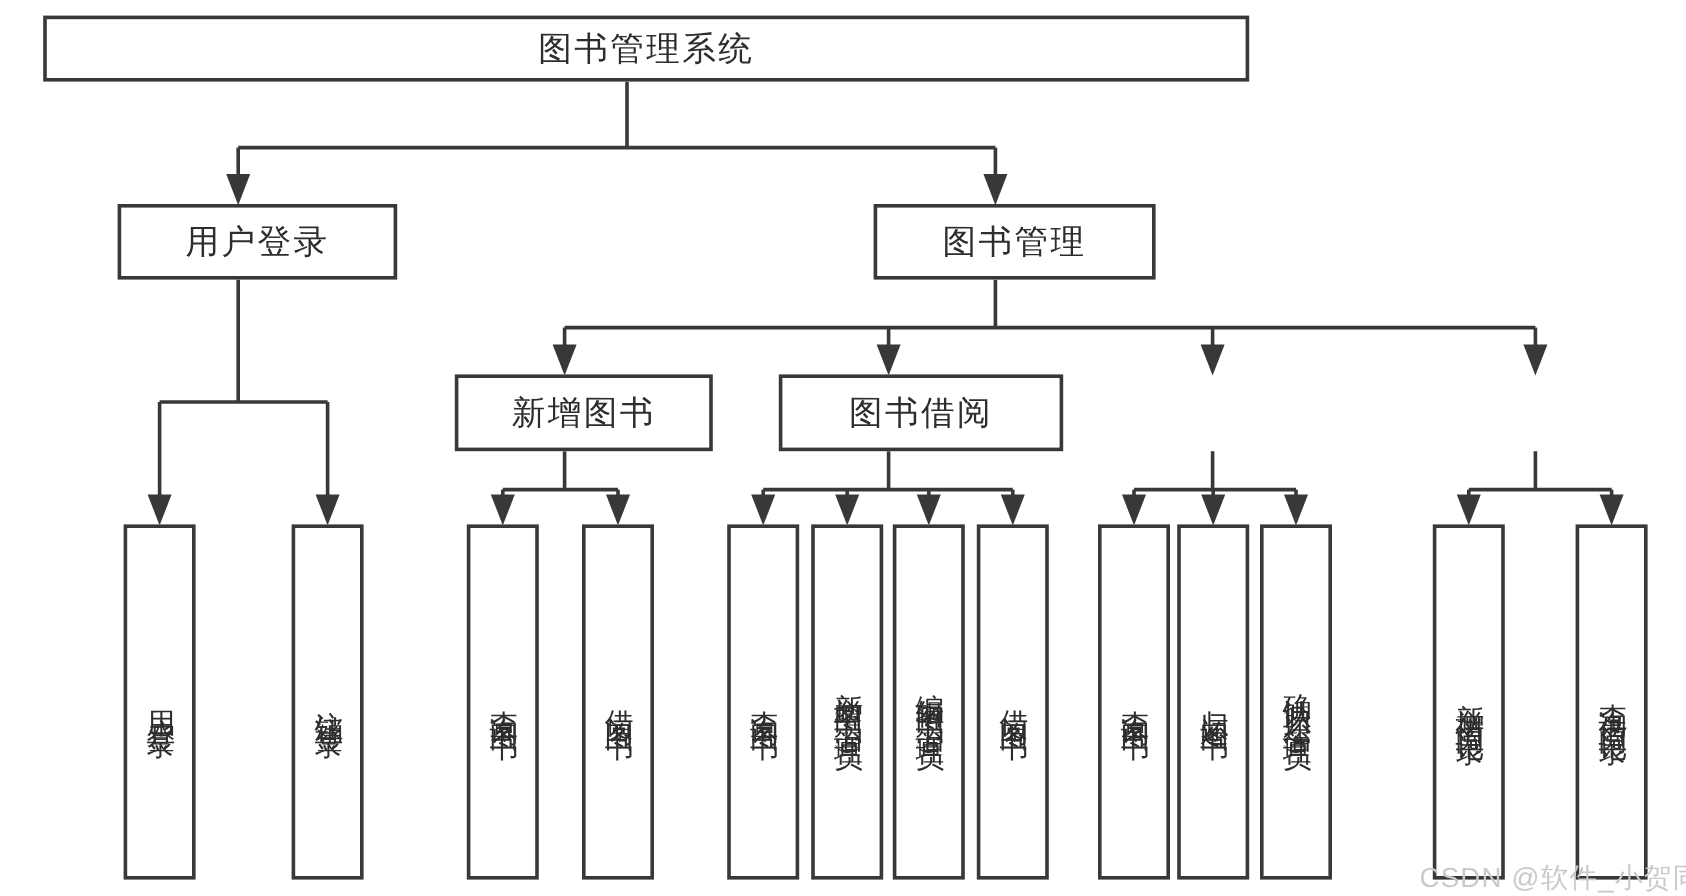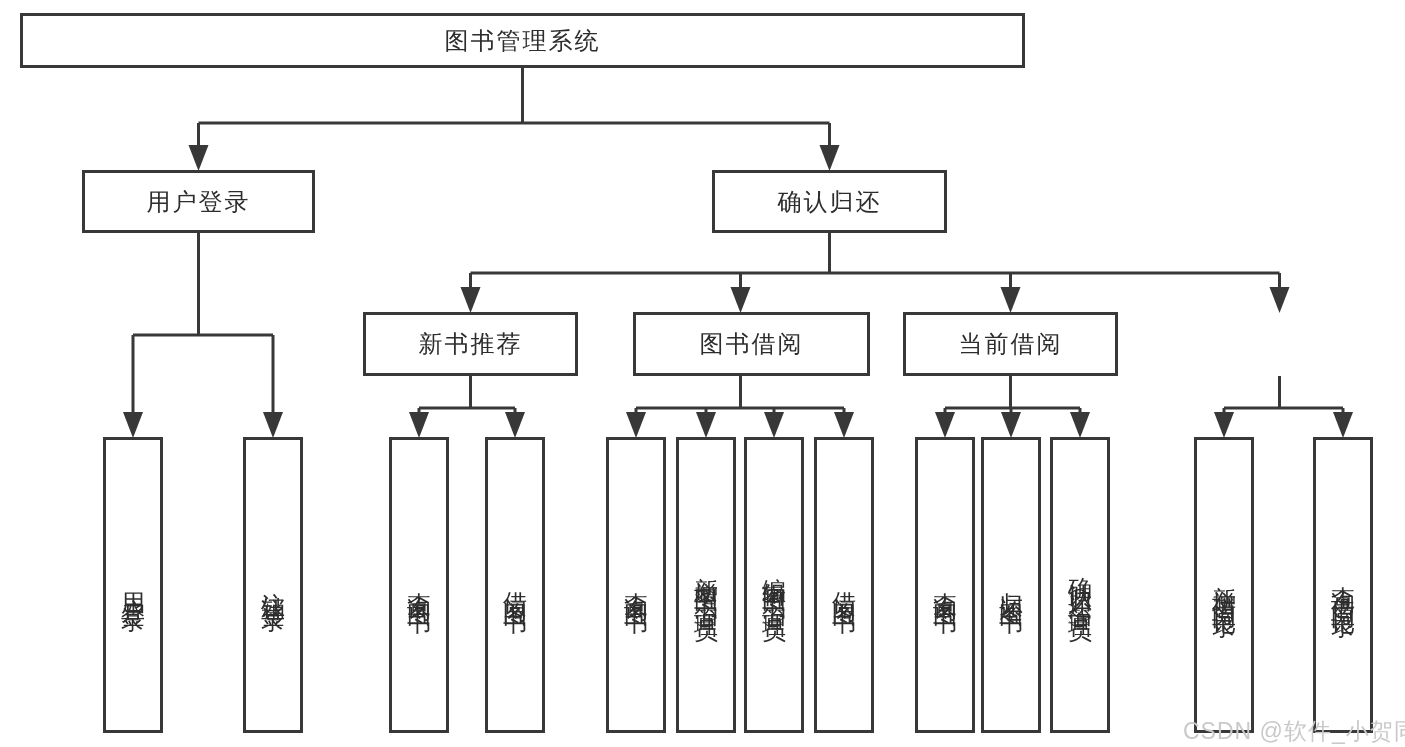--- a/index.html
+++ b/index.html
@@ -5,22 +5,23 @@
   html,body{margin:0;padding:0;background:#ffffff;}
   .stage{
     position:relative;width:1405px;height:747px;background:var(--bg,#fff);
     font-family:"Liberation Sans","DejaVu Sans",sans-serif;overflow:hidden;
   }
   .stage svg{position:absolute;left:0;top:0;z-index:0;pointer-events:none;}
   .hbox{
     position:absolute;box-sizing:border-box;z-index:1;
     border:3px solid var(--line,#383838);background:#fff;
     display:flex;align-items:center;justify-content:center;
-    font-size:24px;letter-spacing:2px;color:var(--text,#2d2d2d);
+    font-size:28px;letter-spacing:2px;color:var(--text,#2d2d2d);
     white-space:nowrap;
+    margin-left:16px;
   }
   .vbox{
     position:absolute;box-sizing:border-box;z-index:1;
     border:3px solid var(--line,#383838);background:#fff;
     display:flex;align-items:center;justify-content:center;
     writing-mode:vertical-rl;text-orientation:mixed;
     font-size:24px;letter-spacing:6px;color:var(--text,#2d2d2d);
     width:60px;top:437px;height:296px;
   }
   .watermark{
@@ -109,31 +110,28 @@
     </svg>
 
   <div class="hbox" style="left:20px;top:13px;width:1005px;height:55px">
     <span>图书管理系统</span>
   </div>
 
   <div class="hbox" style="left:82px;top:170px;width:233px;height:63px">
     <span>用户登录</span>
   </div>
   <div class="hbox" style="left:712px;top:170px;width:235px;height:63px">
-    <span>确认归还</span>
+    <span>图书管理</span>
   </div>
 
   <div class="hbox" style="left:363px;top:312px;width:215px;height:64px">
-    <span>新书推荐</span>
+    <span>新增图书</span>
   </div>
   <div class="hbox" style="left:633px;top:312px;width:237px;height:64px">
     <span>图书借阅</span>
-  </div>
-  <div class="hbox" style="left:903px;top:312px;width:215px;height:64px">
-    <span>当前借阅</span>
   </div>
 
   <div class="vbox" style="left:103px">
     <span>用户登录</span>
   </div>
   <div class="vbox" style="left:243px">
     <span>注销登录</span>
   </div>
 
   <div class="vbox" style="left:389px">

